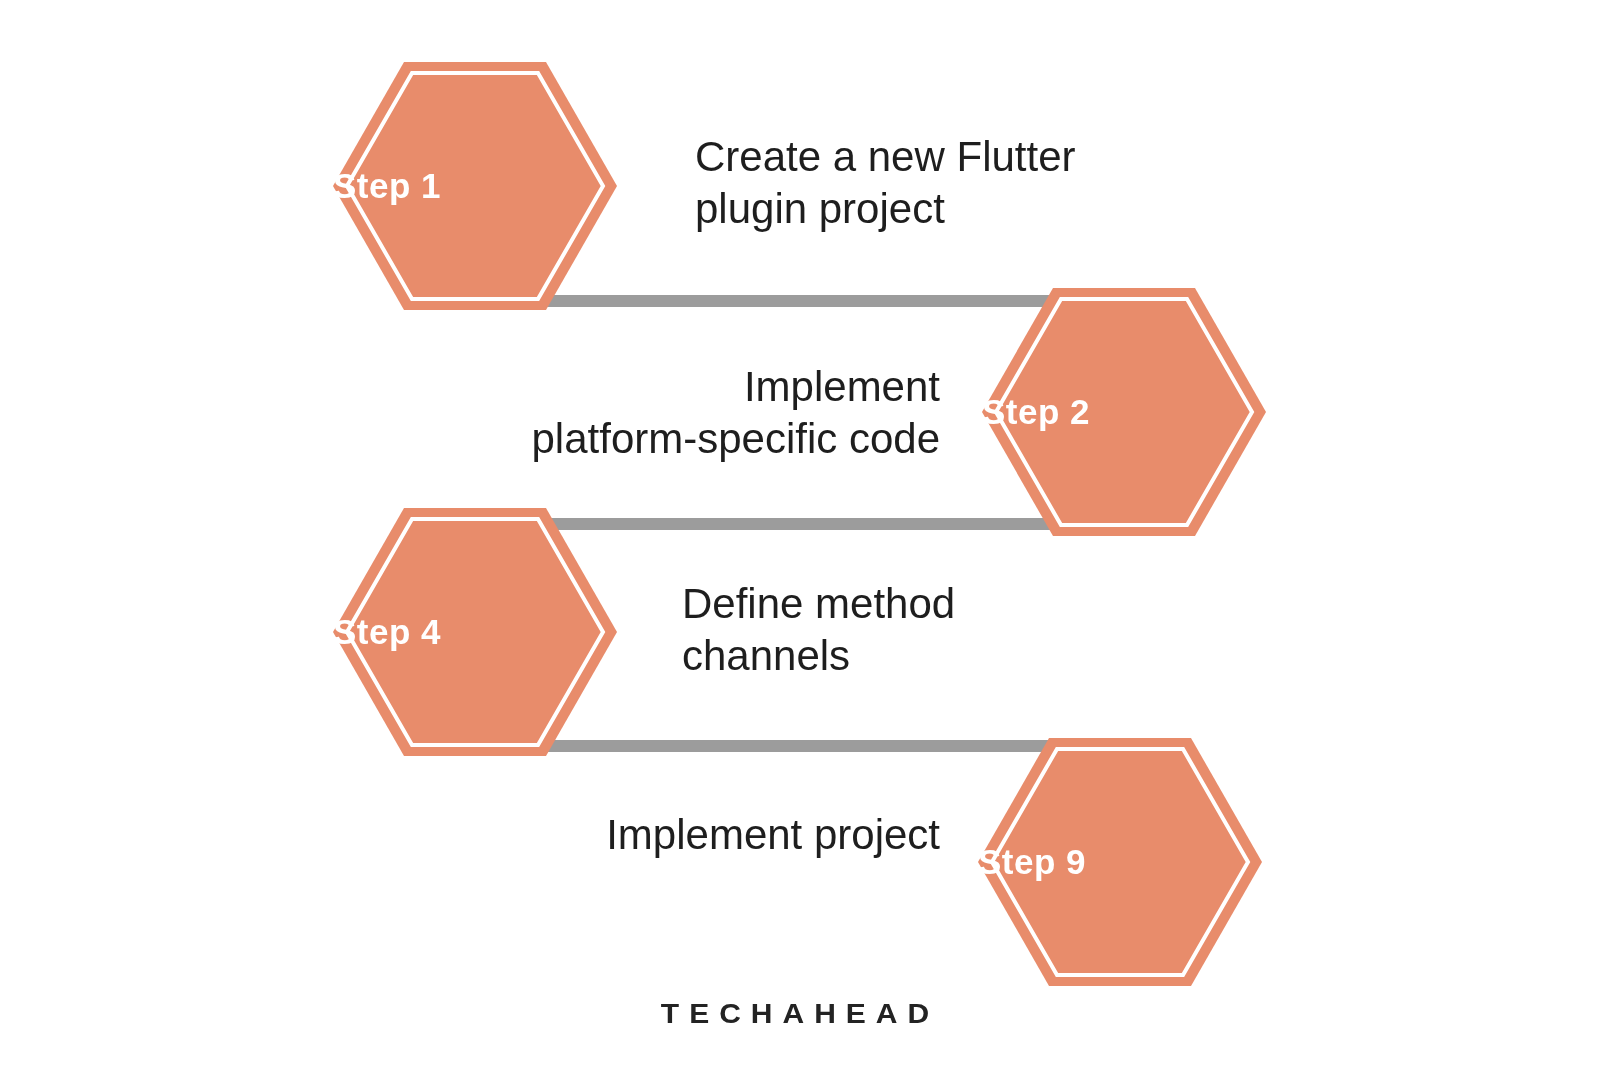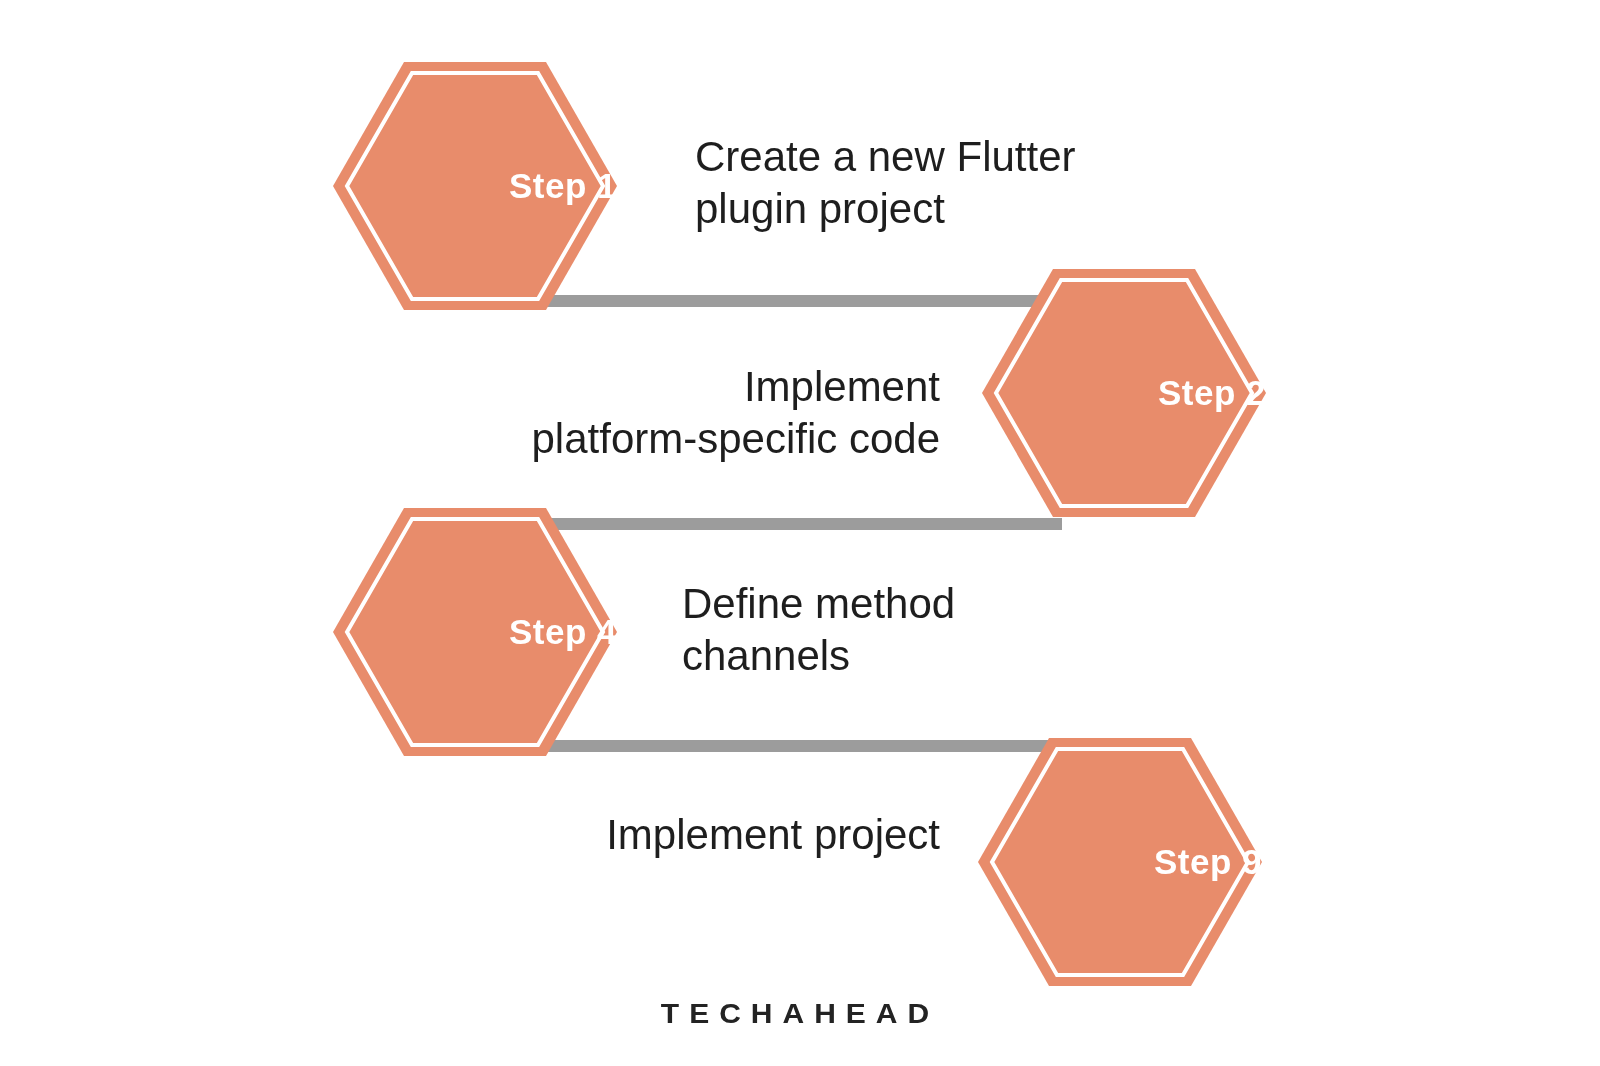--- a/index.html
+++ b/index.html
@@ -27,31 +27,31 @@
   .connector-3 { left: 528px; top: 740px; width: 534px; }
 
   
   .hex {
     position: absolute;
     width: 284px;
     height: 248px;
     z-index: 2;
     display: flex;
     align-items: center;
-    justify-content: flex-end;
+    justify-content: flex-start;
   }
   .hex svg {
     position: absolute;
     left: 0;
     top: 0;
     width: 100%;
     height: 100%;
   }
   .hex-1 { left: 333px; top: 62px; }
-  .hex-2 { left: 982px; top: 269px; }
+  .hex-2 { left: 982px; top: 288px; }
   .hex-3 { left: 333px; top: 508px; }
   .hex-4 { left: 978px; top: 738px; }
 
   .step-label {
     position: relative;
     z-index: 3;
     color: #ffffff;
     font-size: 35px;
     font-weight: bold;
     letter-spacing: 0.5px;

